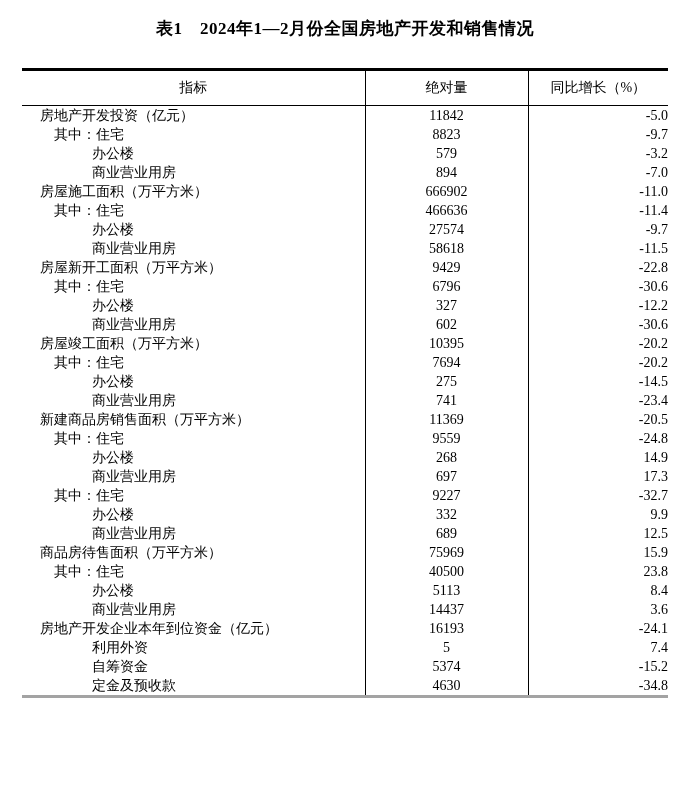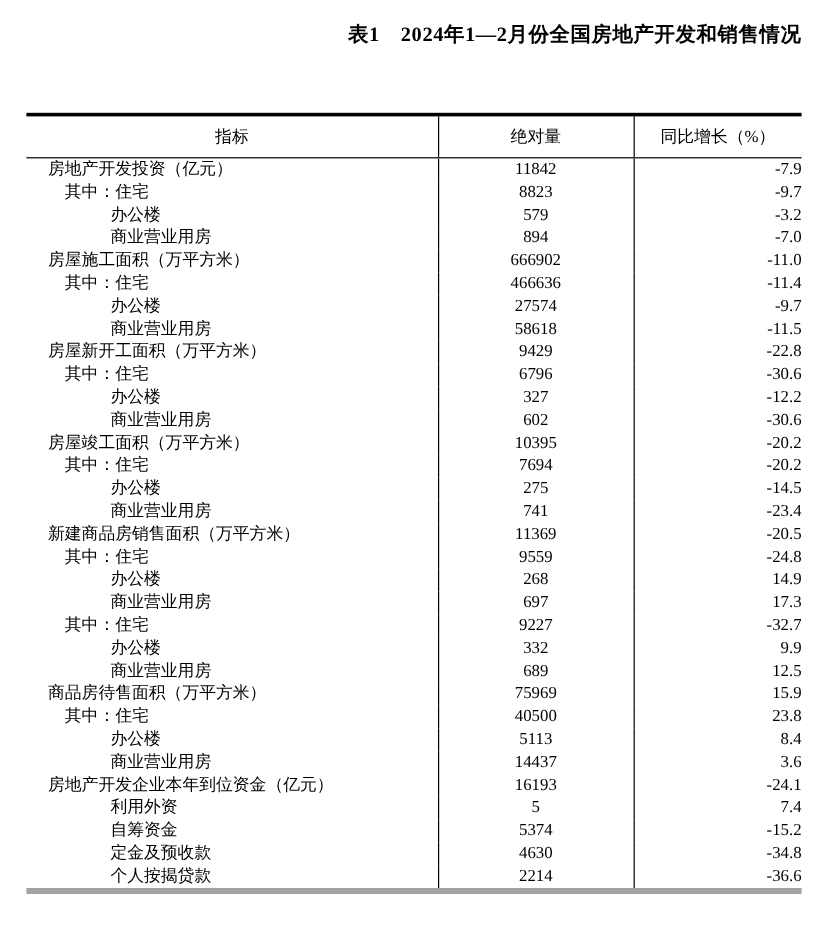--- a/index.html
+++ b/index.html
@@ -9,33 +9,33 @@
     height: 786px;
     position: relative;
     color: #000;
     font-family: "Liberation Serif", "DejaVu Serif", serif;
   }
   .doc-title {
     position: absolute;
     top: 17px;
     left: 22px;
     width: 646px;
-    text-align: right;
+    text-align: center;
     font-size: 17px;
     font-weight: 700;
     letter-spacing: 0.5px;
     white-space: nowrap;
   }
   .tbl-wrap {
     position: absolute;
-    top: 94px;
+    top: 68px;
     left: 22px;
     width: 646px;
     border-top: 3px solid #000;
-    border-bottom: 5px solid #a3a3a3;
+    border-bottom: 3px solid #a3a3a3;
   }
   table.stats {
     width: 646px;
     border-collapse: collapse;
     table-layout: fixed;
   }
   table.stats th,
   table.stats td {
     font-weight: 400;
     font-size: 14px;
@@ -77,21 +77,21 @@
       <tr>
         <th>指标</th>
         <th class="col-sep">绝对量</th>
         <th class="col-sep">同比增长（%）</th>
       </tr>
     </thead>
     <tbody>
   <tr>
     <td class="indicator indent-0">房地产开发投资（亿元）</td>
     <td class="value col-sep">11842</td>
-    <td class="growth col-sep">-7.9</td>
+    <td class="growth col-sep">-5.0</td>
   </tr>
 
   <tr>
     <td class="indicator indent-1">其中：住宅</td>
     <td class="value col-sep">8823</td>
     <td class="growth col-sep">-9.7</td>
   </tr>
 
   <tr>
     <td class="indicator indent-2">办公楼</td>
@@ -262,20 +262,15 @@
     <td class="value col-sep">5374</td>
     <td class="growth col-sep">-15.2</td>
   </tr>
 
   <tr>
     <td class="indicator indent-2">定金及预收款</td>
     <td class="value col-sep">4630</td>
     <td class="growth col-sep">-34.8</td>
   </tr>
 
-  <tr>
-    <td class="indicator indent-2">个人按揭贷款</td>
-    <td class="value col-sep">2214</td>
-    <td class="growth col-sep">-36.6</td>
-  </tr>
 </tbody>
   </table>
 </div>
 
 </body></html>

